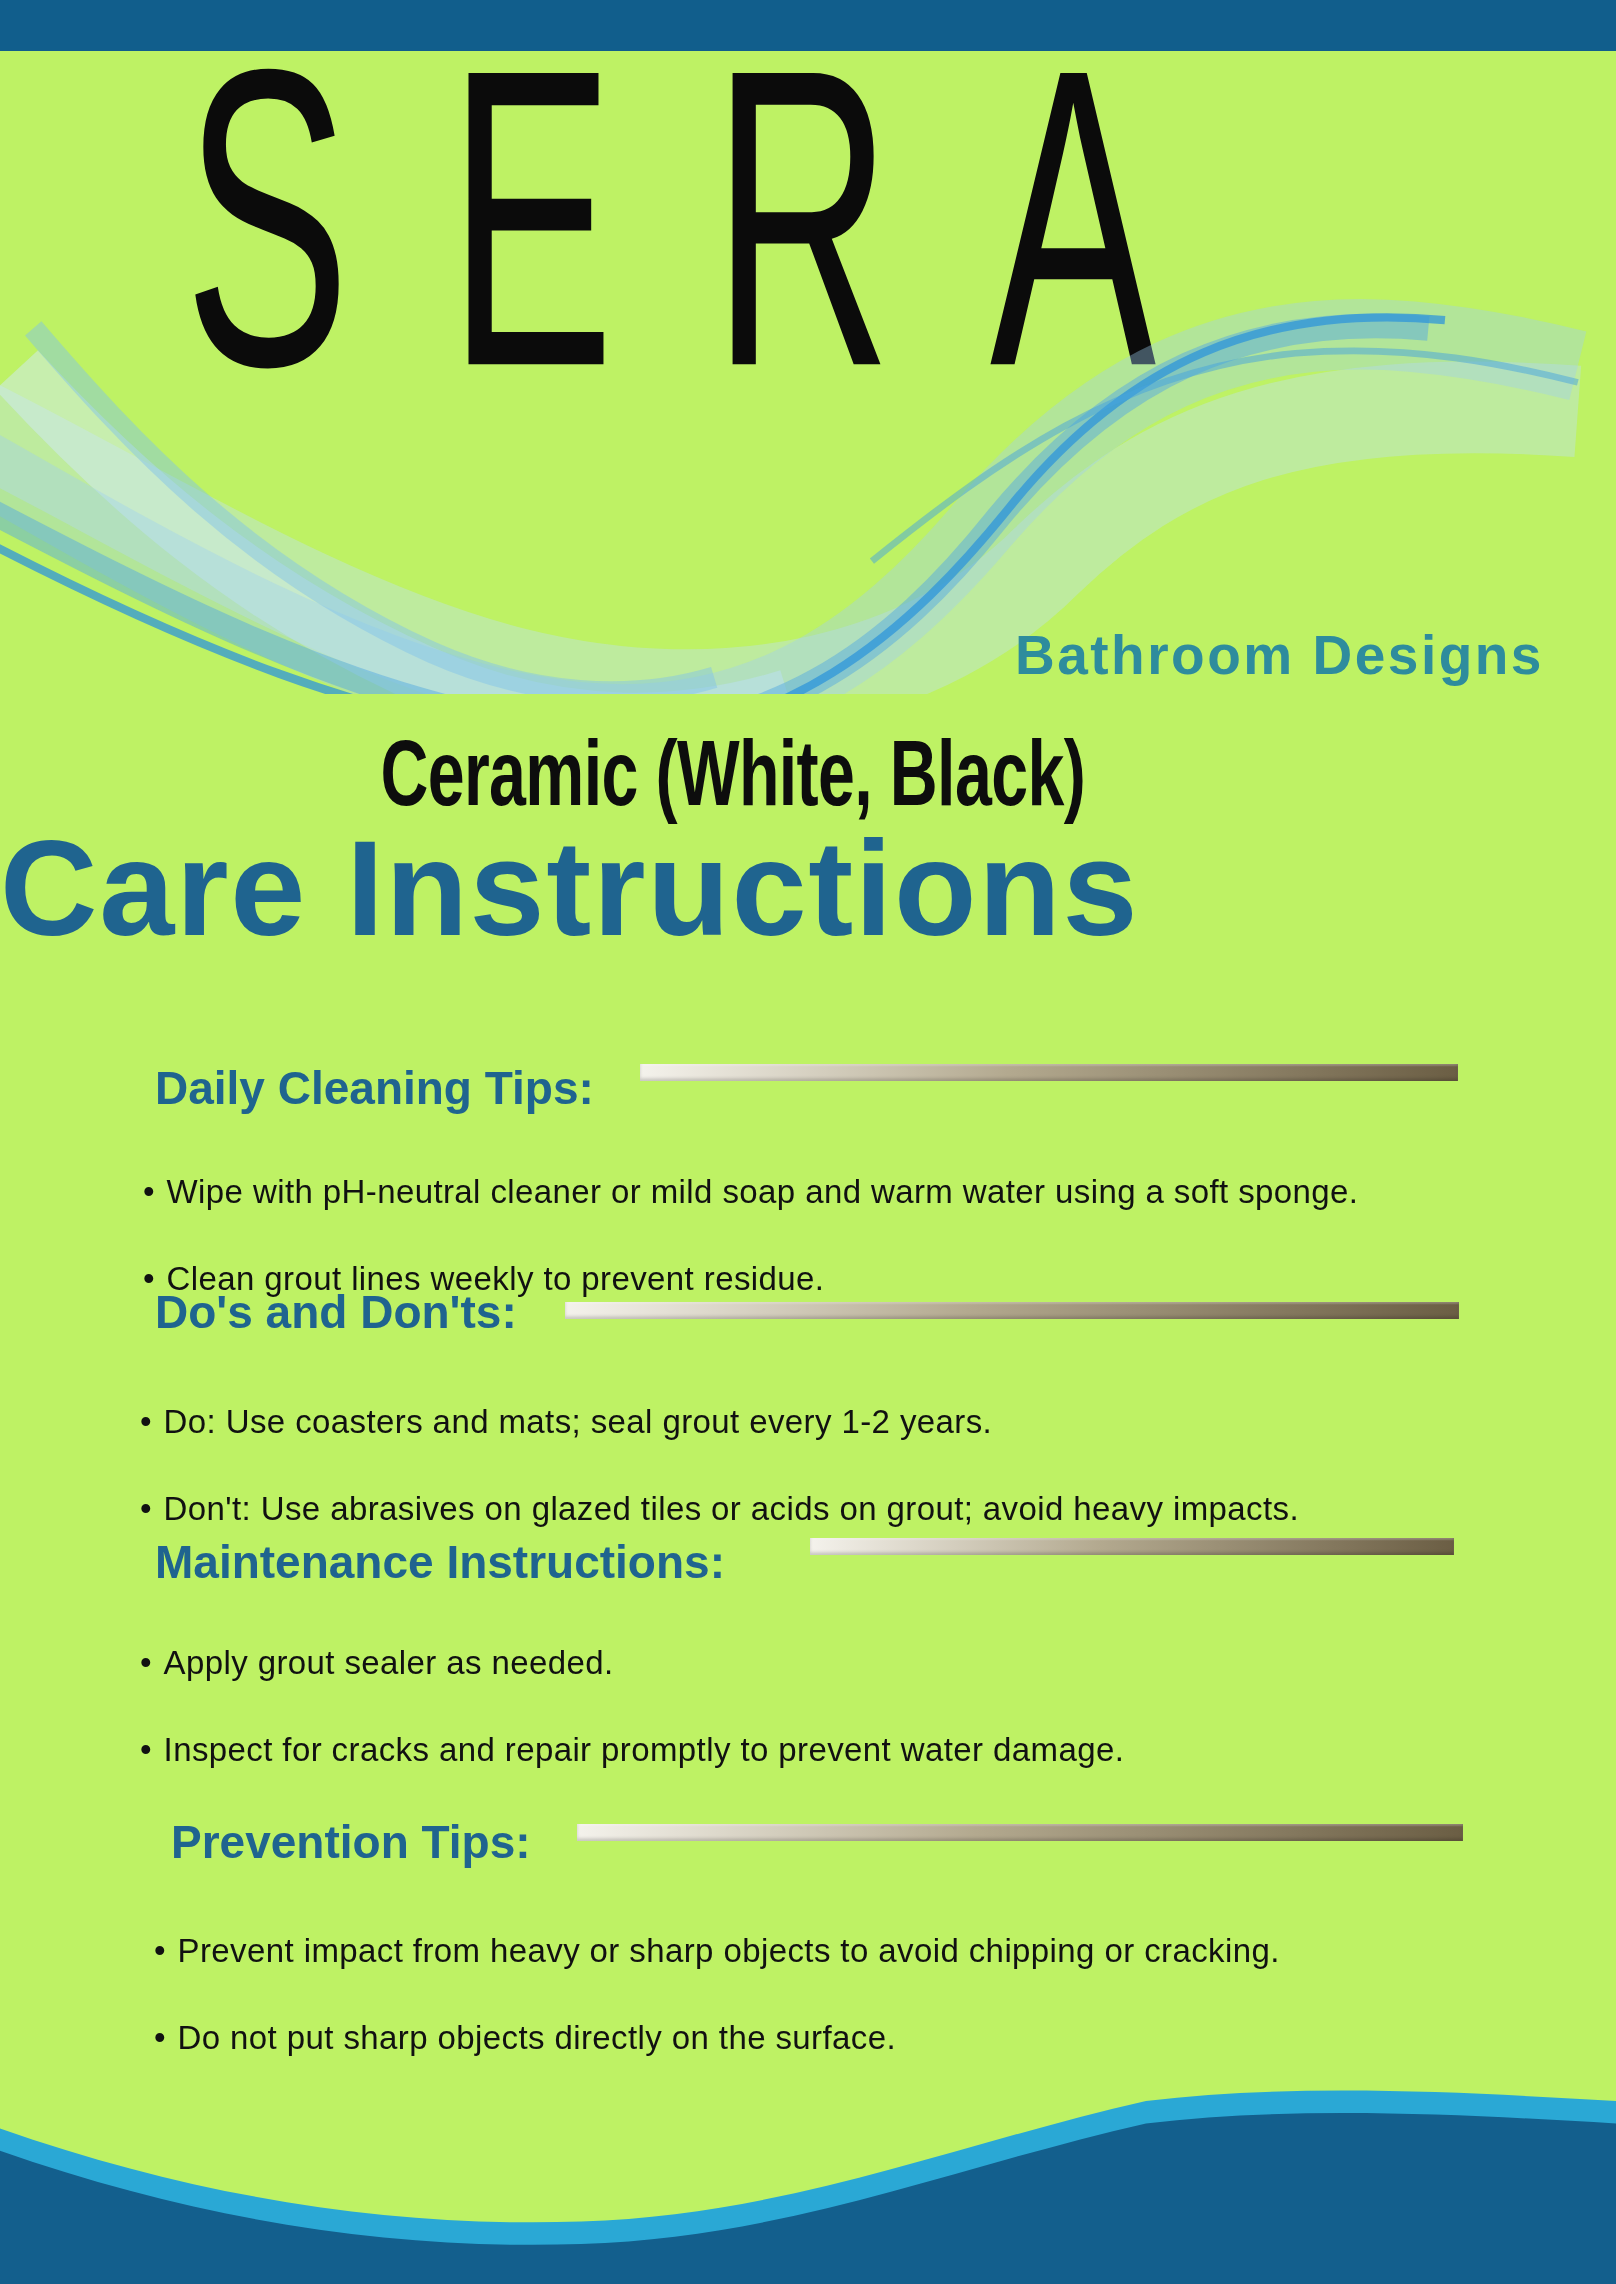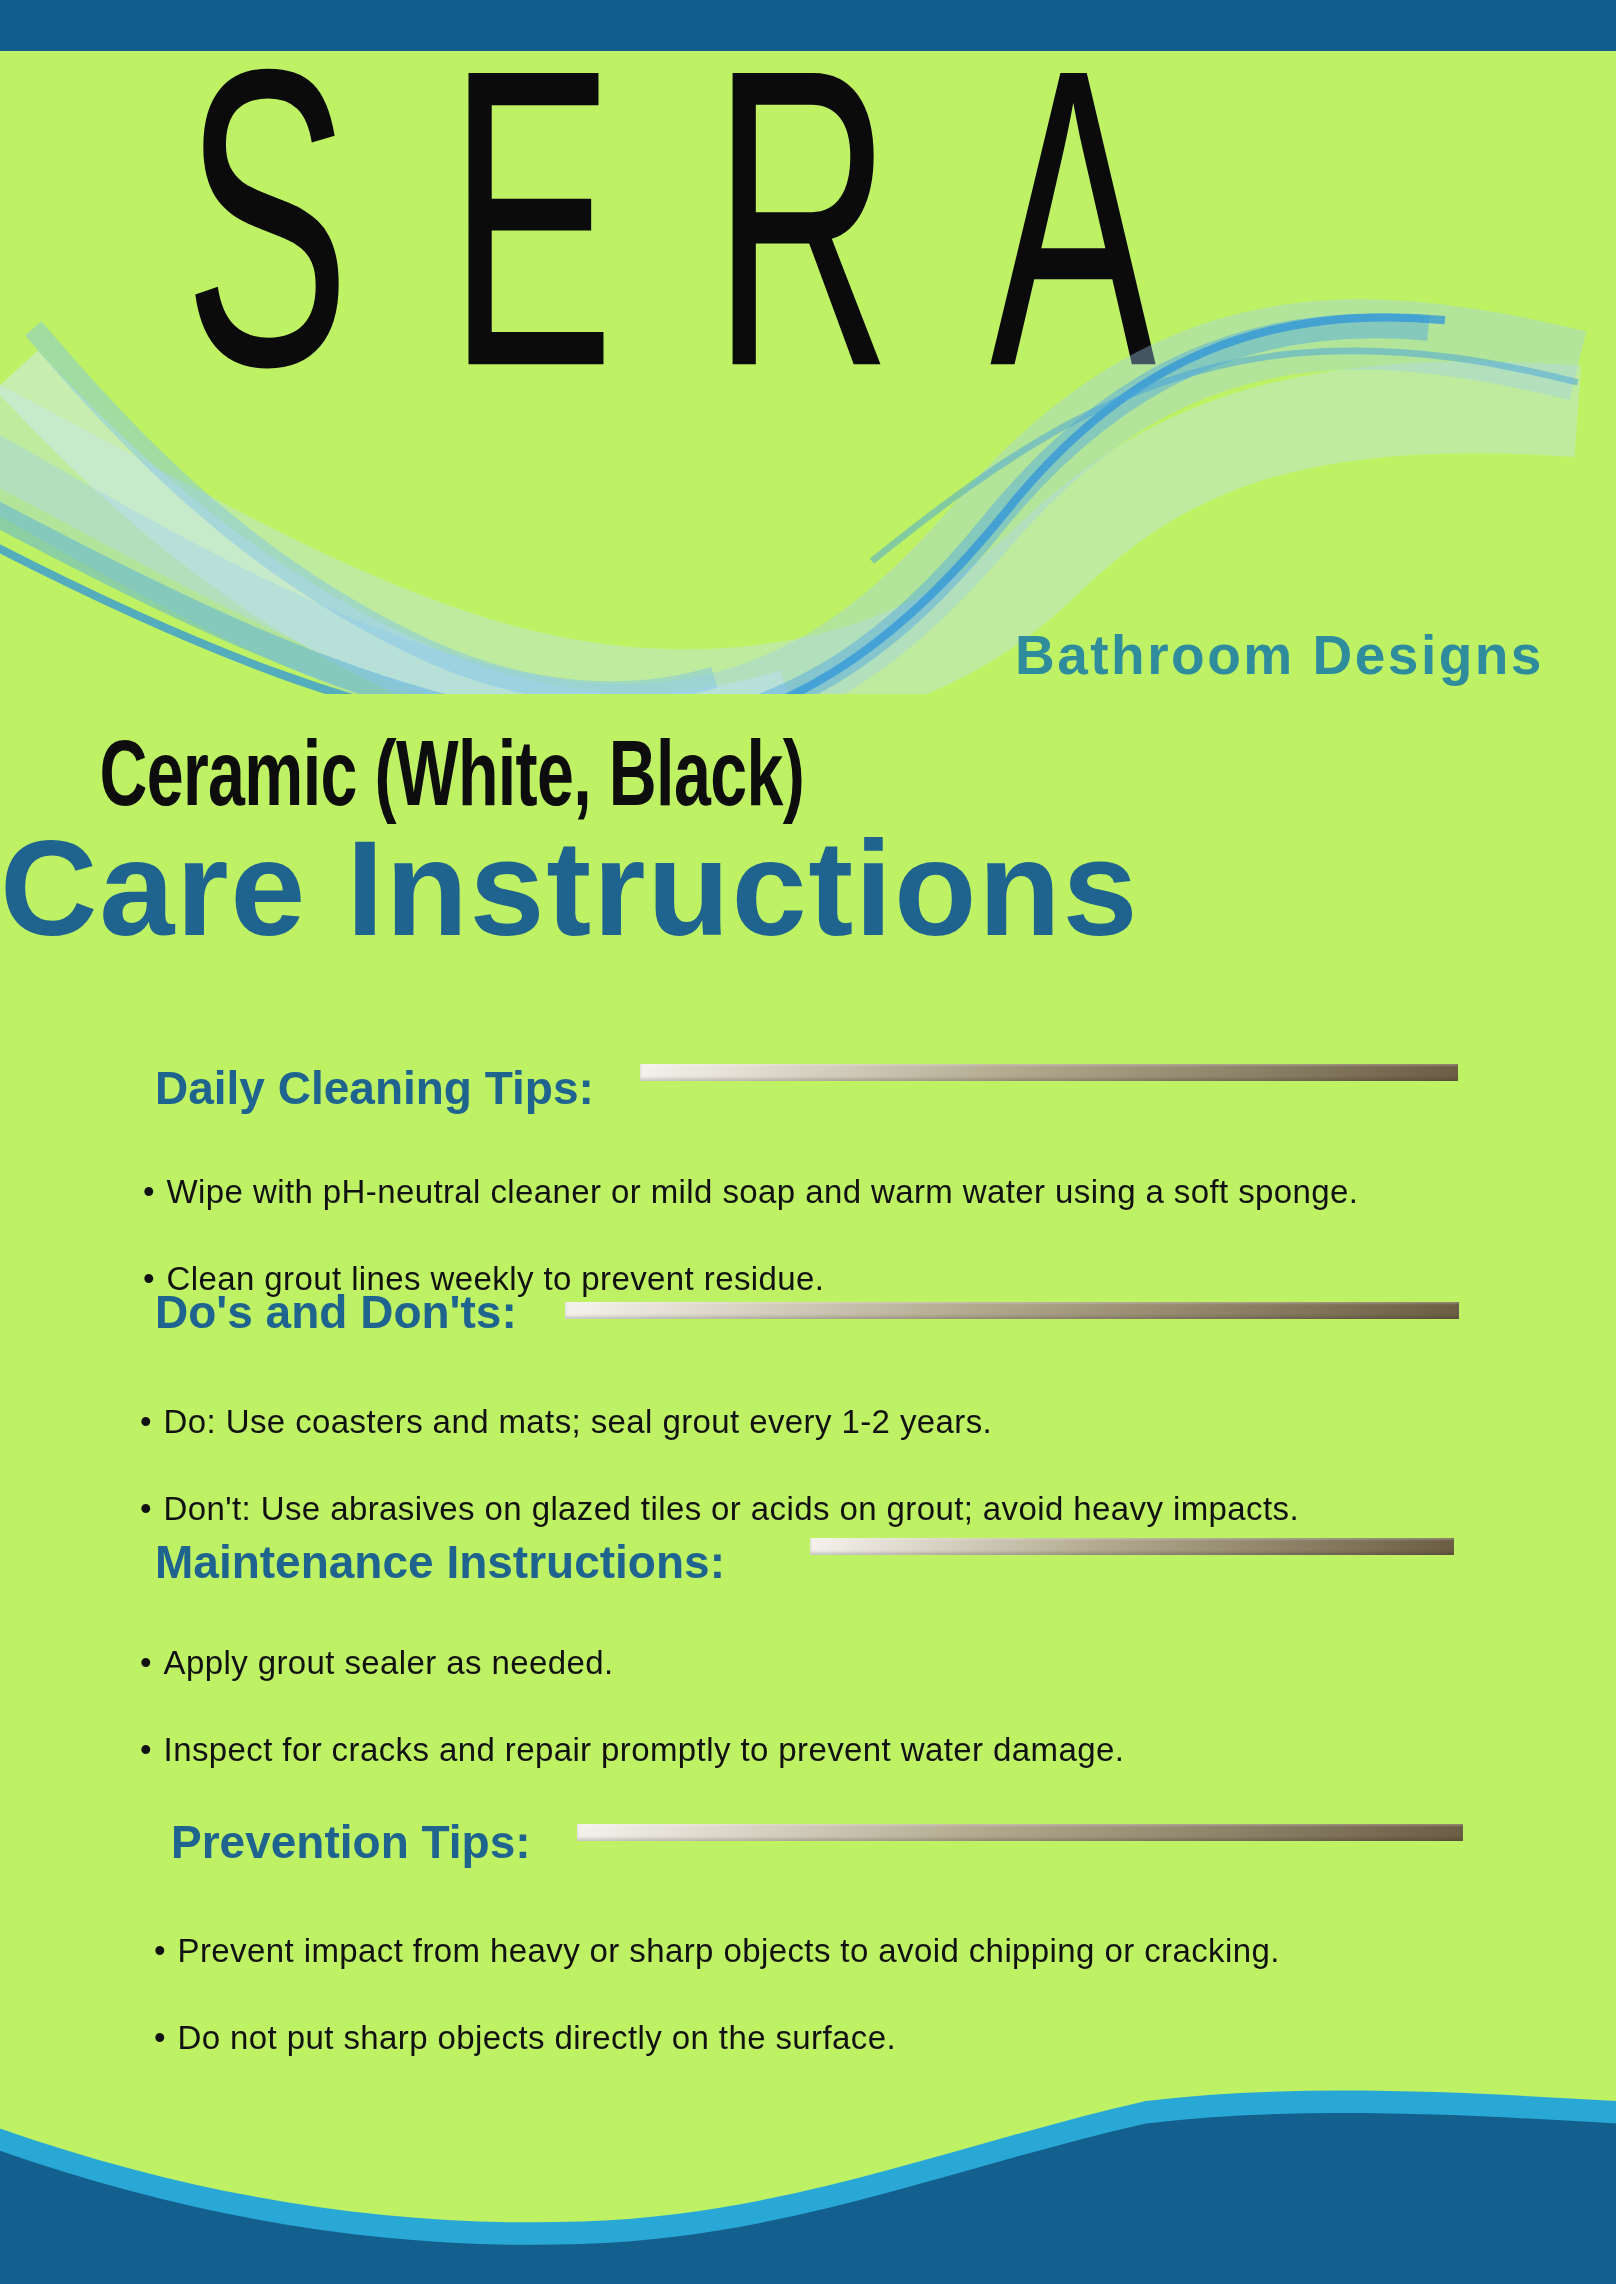--- a/index.html
+++ b/index.html
@@ -38,20 +38,21 @@
     position:absolute;top:212px;left:0;width:1616px;height:482px;
   }
   .brand-subtitle{
     position:absolute;top:625px;left:1015px;
     font-size:55px;line-height:60px;font-weight:700;
     letter-spacing:2.5px;color:var(--c-brand_teal);
     white-space:nowrap;
   }
   .product-name{
     position:absolute;top:724px;left:0;width:1465px;
+    text-align:center;
   }
   .product-name span{
     display:inline-block;
     font-size:85px;line-height:91px;font-weight:700;
     letter-spacing:-0.8px;color:#0d0d0d;
     transform:scale(0.78,1.08);transform-origin:center top;
     white-space:nowrap;
   }
   .page-title{
     position:absolute;top:818px;left:0;width:1616px;

